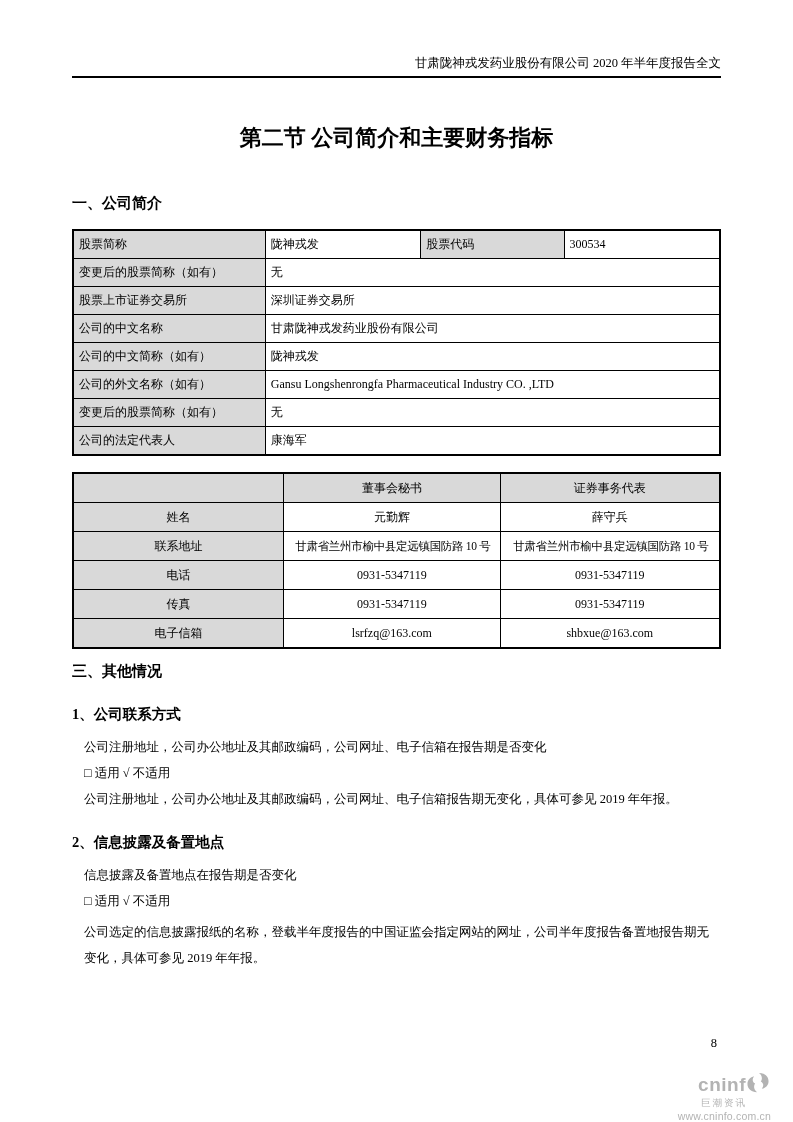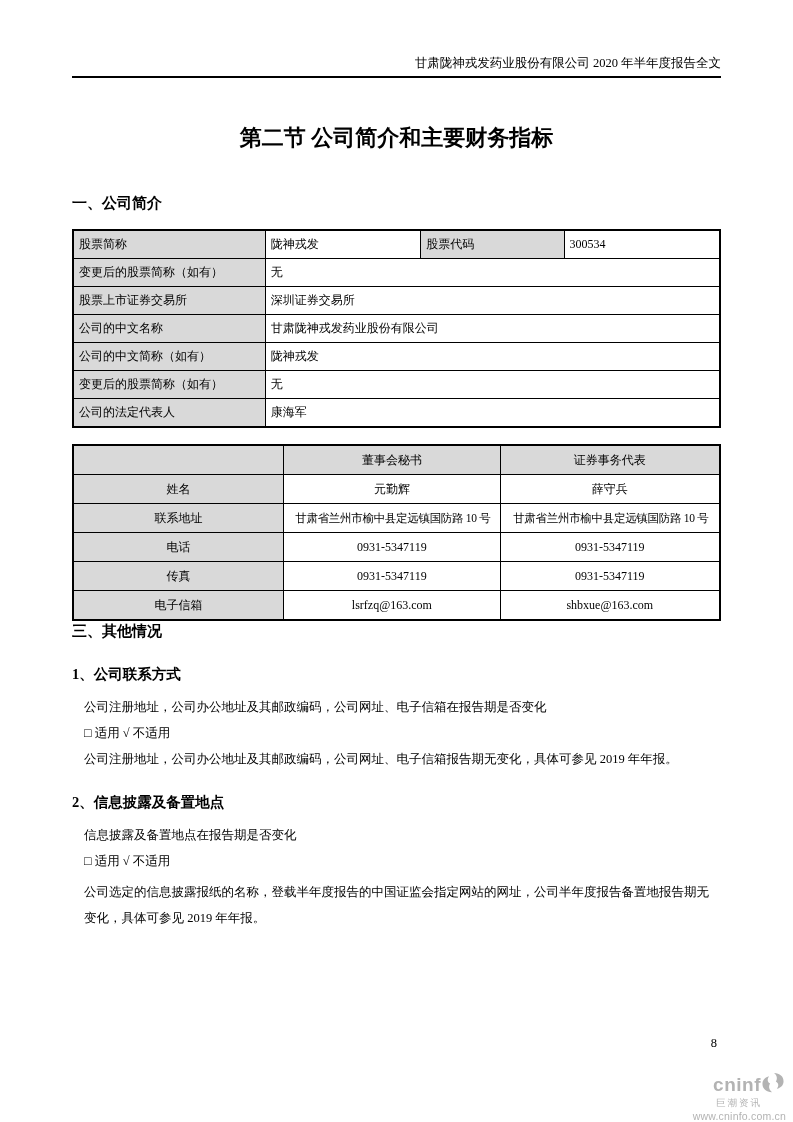--- a/index.html
+++ b/index.html
@@ -28,21 +28,21 @@
     line-height:26px;
   }
   .sec-heading{
     margin:0;
     font-size:15px;
     font-weight:bold;
     line-height:20px;
   }
   #sec1-heading{margin-top:42px;}
   #sec2-heading{margin-top:14px;}
-  #sec3-heading{margin-top:0;}
+  #sec3-heading{margin-top:12px;}
   .sub-heading{
     margin:0;
     font-size:14.5px;
     font-weight:bold;
     line-height:18px;
   }
   #sub1-heading{margin-top:24px;}
   #sub2-heading{margin-top:26px;}
   p.body-line{margin:10px 0 0 12px;font-size:12.5px;line-height:16px;}
   p.first{margin-top:16px;}
@@ -69,21 +69,21 @@
   .tight{white-space:nowrap;font-size:11.5px;letter-spacing:-0.3px;padding:0 2px 0 4px;}
   .c1{width:30%;} .c2{width:24%;} .c3{width:22%;} .c4{width:24%;}
   .k1{width:32.5%;} .k2{width:33.5%;} .k3{width:34%;}
   .page-number{
     position:absolute;
     top:1036px;right:76px;
     font-size:12.5px;
   }
   .cninfo-logo{
     position:absolute;
-    right:7px;top:1072px;
+    right:22px;top:1072px;
     width:110px;
     text-align:right;
     color:#b3b3b3;
     line-height:1;
   }
   .logo-row{display:flex;justify-content:flex-end;align-items:center;gap:1px;padding-right:2px;}
   .logo-text{font-family:"Liberation Sans","DejaVu Sans",sans-serif;font-weight:bold;font-size:19px;letter-spacing:0.5px;}
   .logo-sub{font-family:"Liberation Sans","DejaVu Sans",sans-serif;font-size:9.5px;letter-spacing:2px;margin-top:2px;padding-right:24px;}
   .logo-url{font-family:"Liberation Sans","DejaVu Sans",sans-serif;font-size:10.5px;margin-top:3px;letter-spacing:0.2px;}
 </style>
@@ -117,20 +117,24 @@
           <td class="lbl">股票上市证券交易所</td>
           <td colspan="3">深圳证券交易所</td>
         </tr>
         <tr>
           <td class="lbl">公司的中文名称</td>
           <td colspan="3">甘肃陇神戎发药业股份有限公司</td>
         </tr>
         <tr>
           <td class="lbl">公司的中文简称（如有）</td>
           <td colspan="3">陇神戎发</td>
+        </tr>
+        <tr>
+          <td class="lbl">公司的外文名称（如有）</td>
+          <td colspan="3">Gansu Longshenrongfa Pharmaceutical Industry CO. ,LTD</td>
         </tr>
         <tr>
           <td class="lbl">变更后的股票简称（如有）</td>
           <td colspan="3">无</td>
         </tr>
         <tr>
           <td class="lbl">公司的法定代表人</td>
           <td colspan="3">康海军</td>
         </tr>
       </tbody>

